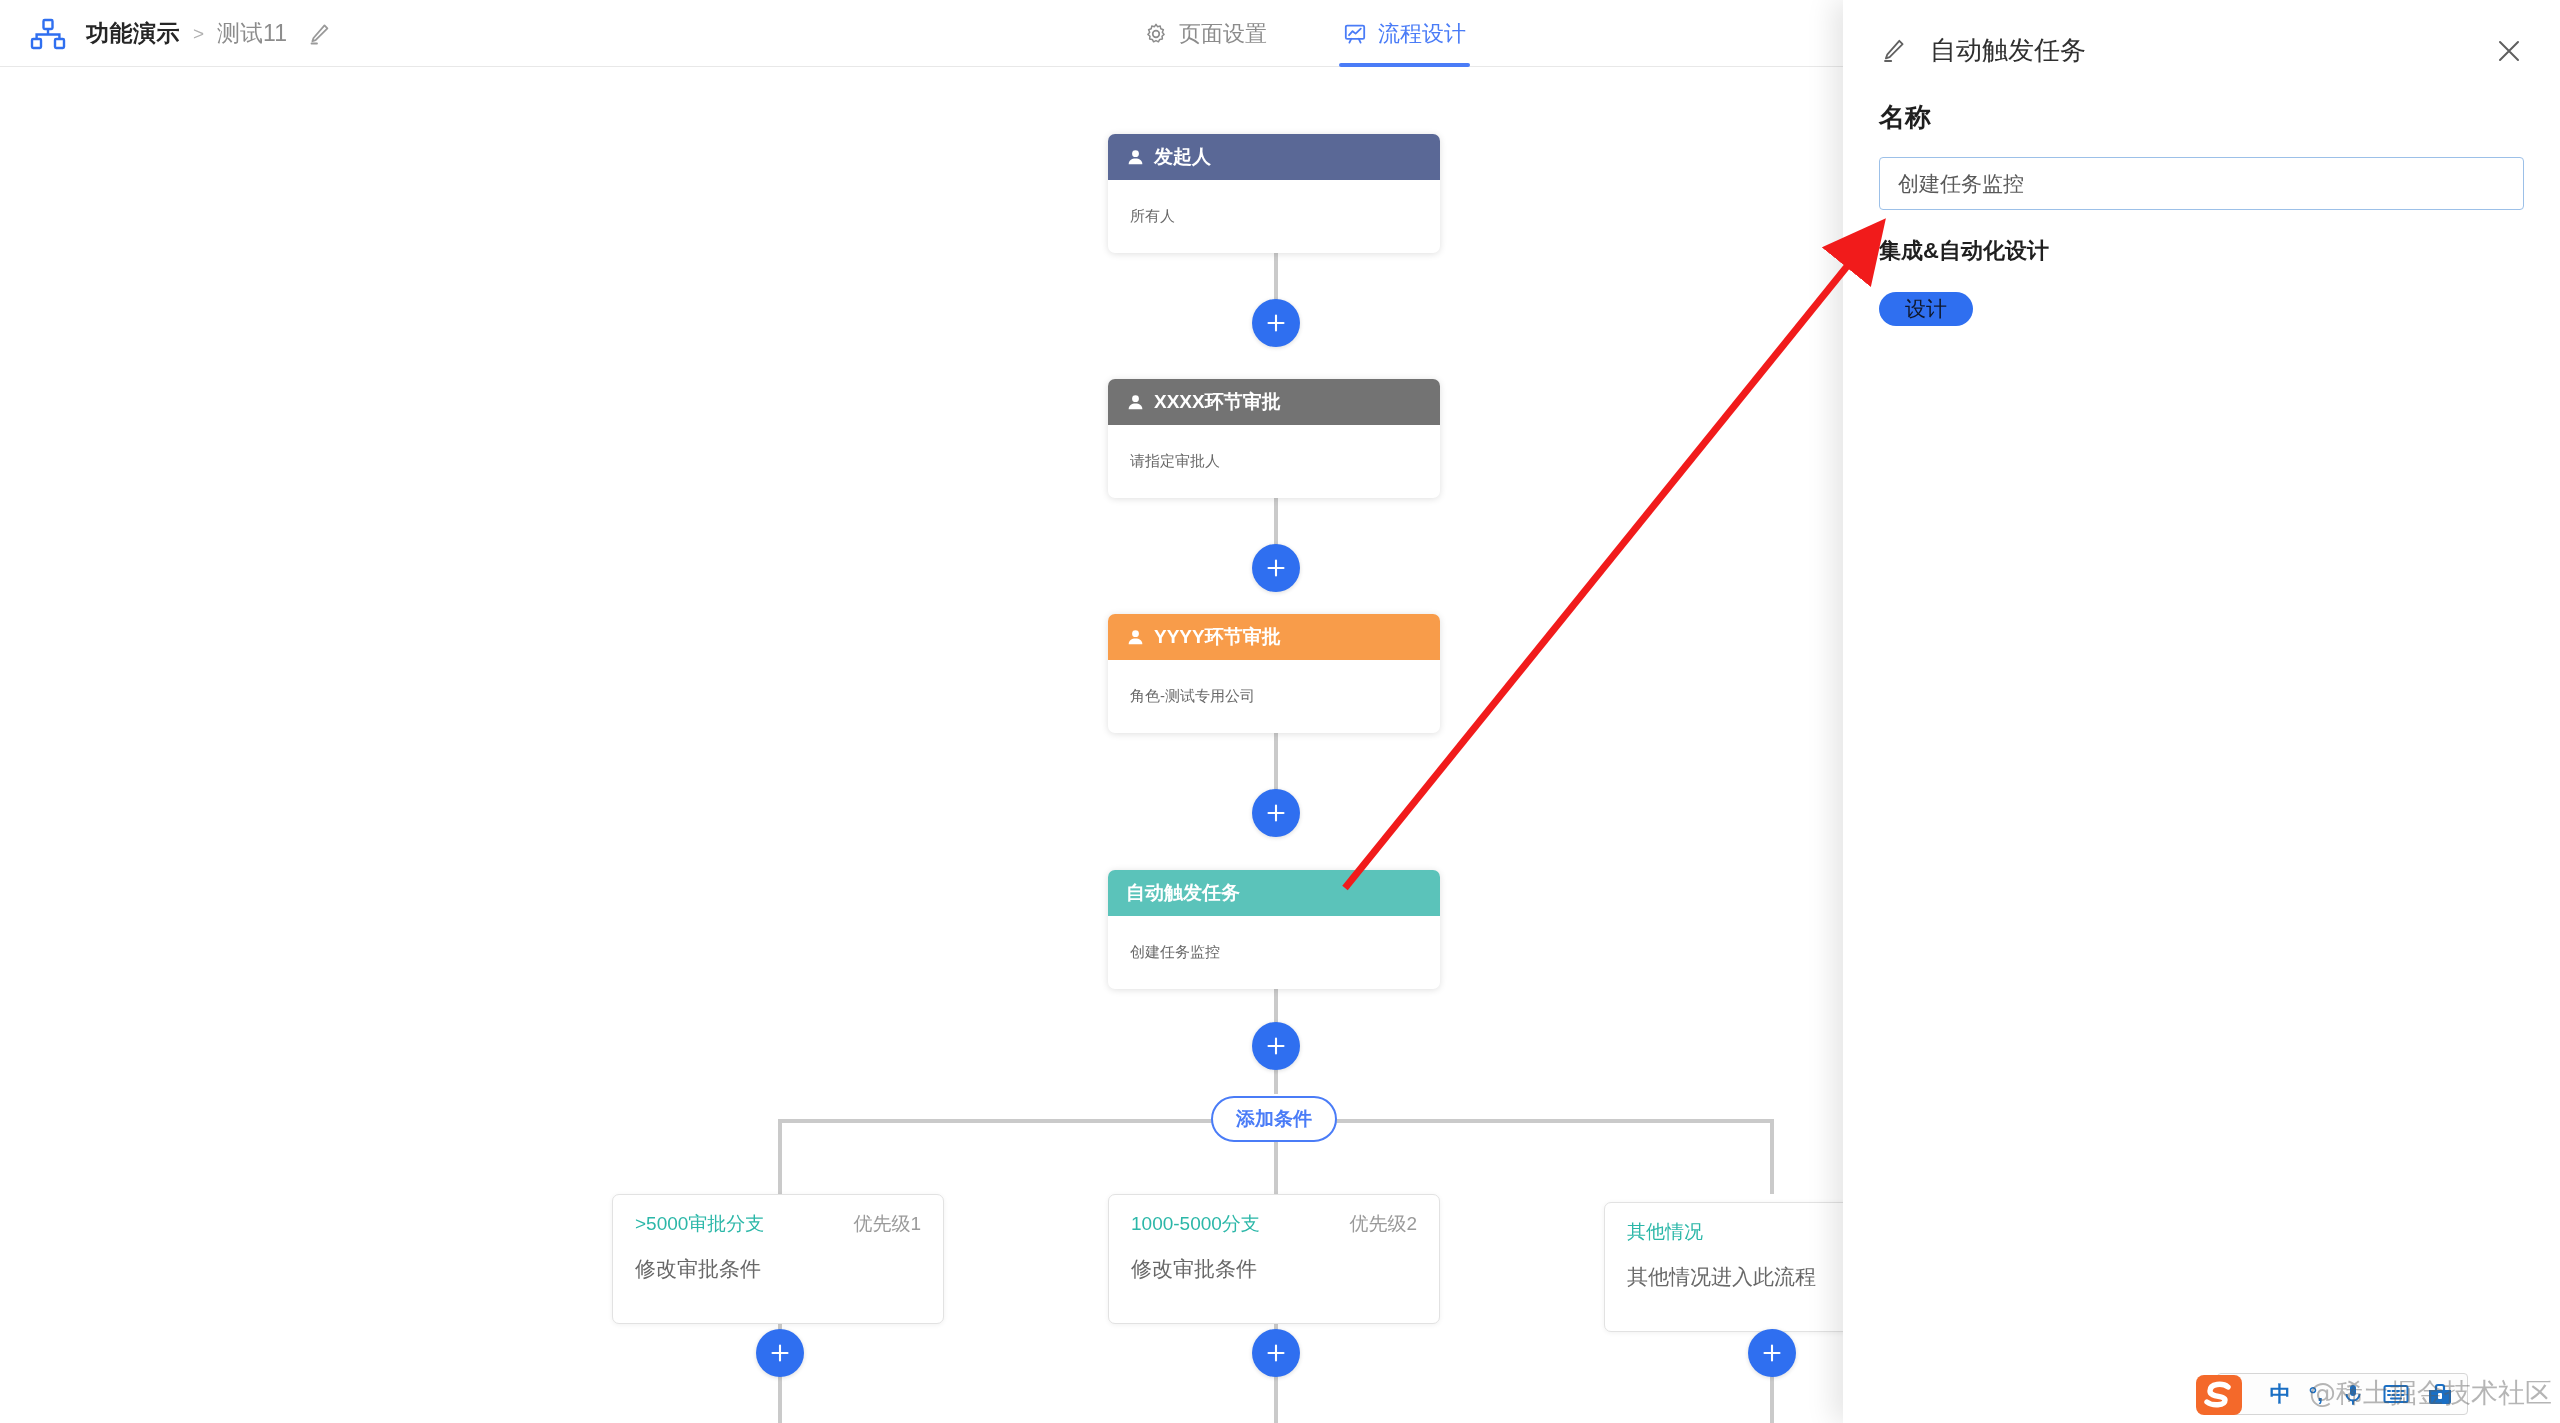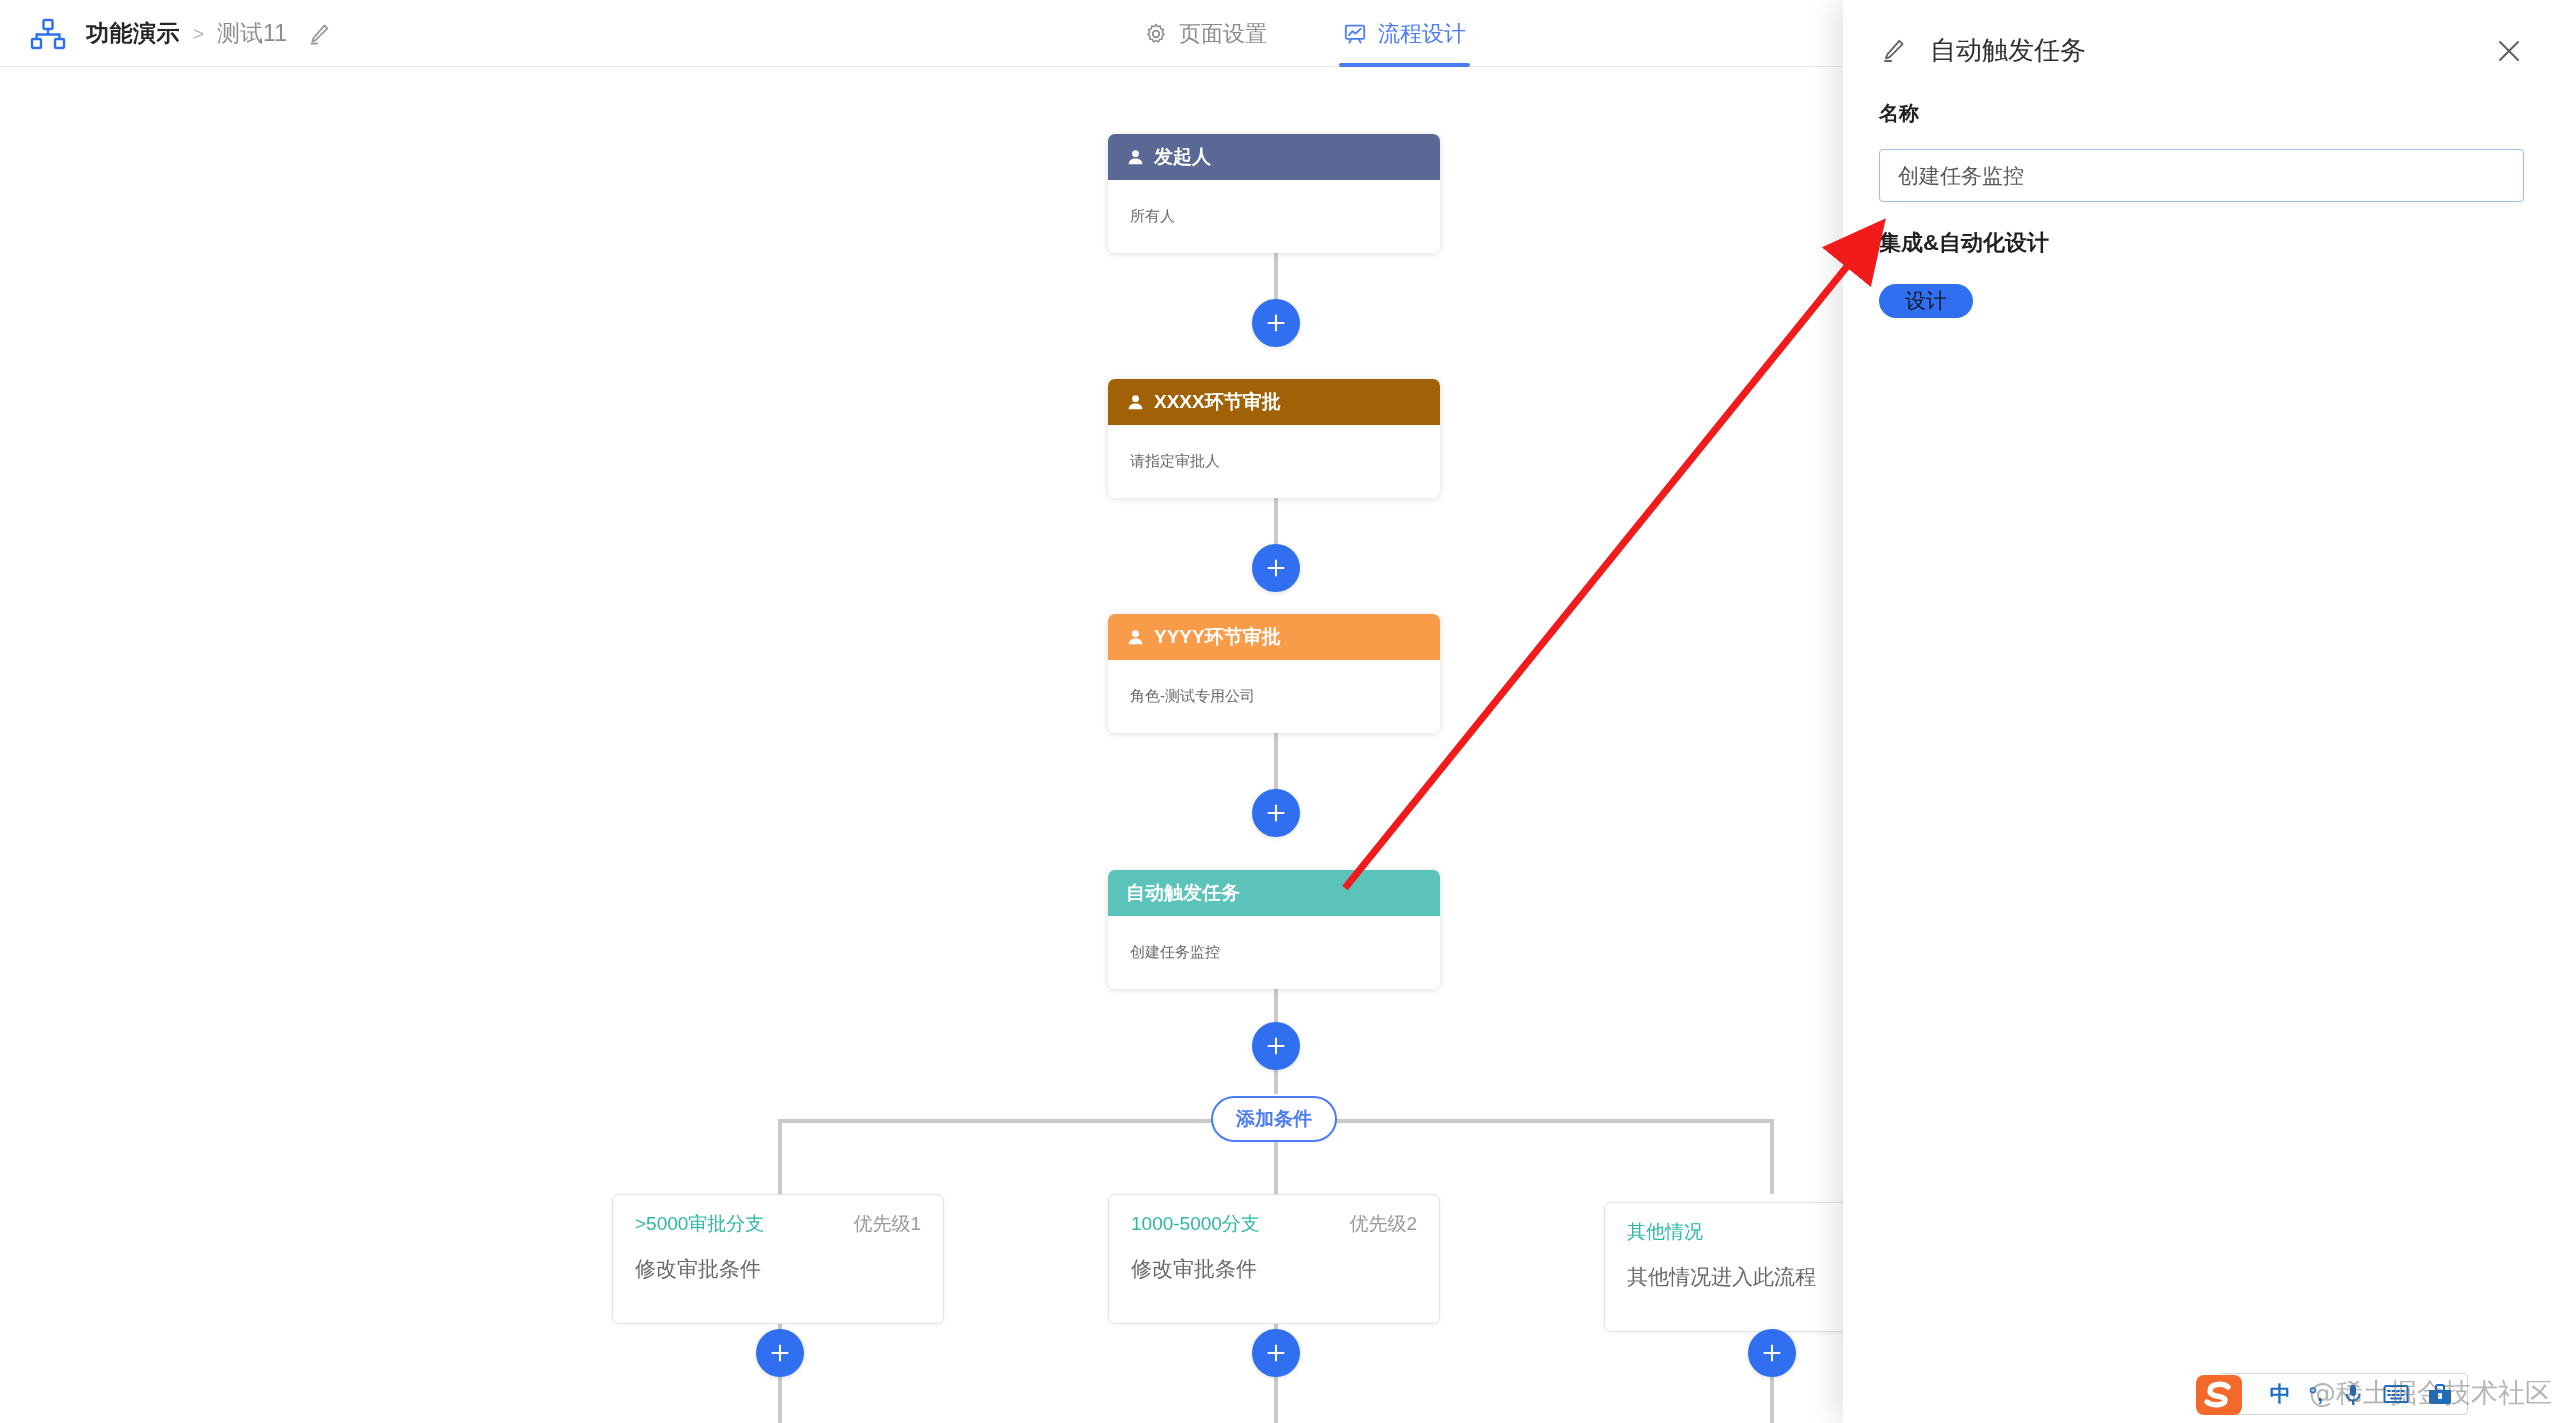--- a/index.html
+++ b/index.html
@@ -111,21 +111,21 @@
     height: 100px; display: flex; align-items: center; padding: 0 36px;
     position: relative;
   }
   .drawer-pencil { width: 29px; height: 29px; margin-right: 22px; }
   .drawer-title { font-size: 26px; color: #303030; }
   .drawer-close {
     position: absolute; right: 36px; top: 36px; width: 30px; height: 30px;
     cursor: pointer;
   }
   .form { padding: 0 36px; }
-  .field-label { font-size: 20px; font-weight: bold; color: #1f1f1f; margin-bottom: 22px; }
+  .field-label { font-size: 26px; font-weight: bold; color: #1f1f1f; margin-bottom: 22px; }
   .text-input {
     width: 645px; height: 53px; border: 1px solid #9cc0e8; border-radius: 4px;
     font-size: 21px; color: #595959; padding: 0 18px; outline: none;
     font-family: "Liberation Sans", "DejaVu Sans", sans-serif; background: #fff;
   }
   .section-label { font-size: 22px; font-weight: bold; color: #1f1f1f; margin: 26px 0 26px 0; }
   .primary-btn {
     height: 34px; padding: 0 26px; border: none; border-radius: 17px;
     background: #2f6ff0; color: #0f172a; font-size: 21px; cursor: pointer;
     font-family: "Liberation Sans", "DejaVu Sans", sans-serif;
@@ -232,21 +232,21 @@
       <div class="node-body">所有人</div>
     </div>
 
     <div class="plus" style="left:1252px; top:232px;">
       <svg viewBox="0 0 22 22">
           <path d="M11 3.5 V18.5 M3.5 11 H18.5" stroke="#fff" stroke-width="2.1" stroke-linecap="round"></path>
         </svg>
     </div>
 
     <div class="node" style="left:1108px; top:312px;">
-      <div class="node-head" style="background:#a16207;">
+      <div class="node-head" style="background:#737373;">
         <span class="p-ico">
           <svg viewBox="0 0 20 20" width="19" height="19">
             <circle cx="10" cy="6" r="3.6" fill="#fff"></circle>
             <path d="M2.8 17 c0-3.8 3.2-5.9 7.2-5.9 s7.2 2.1 7.2 5.9 Z" fill="#fff"></path>
           </svg>
         </span>
         <span>XXXX环节审批</span>
       </div>
       <div class="node-body">请指定审批人</div>
     </div>

